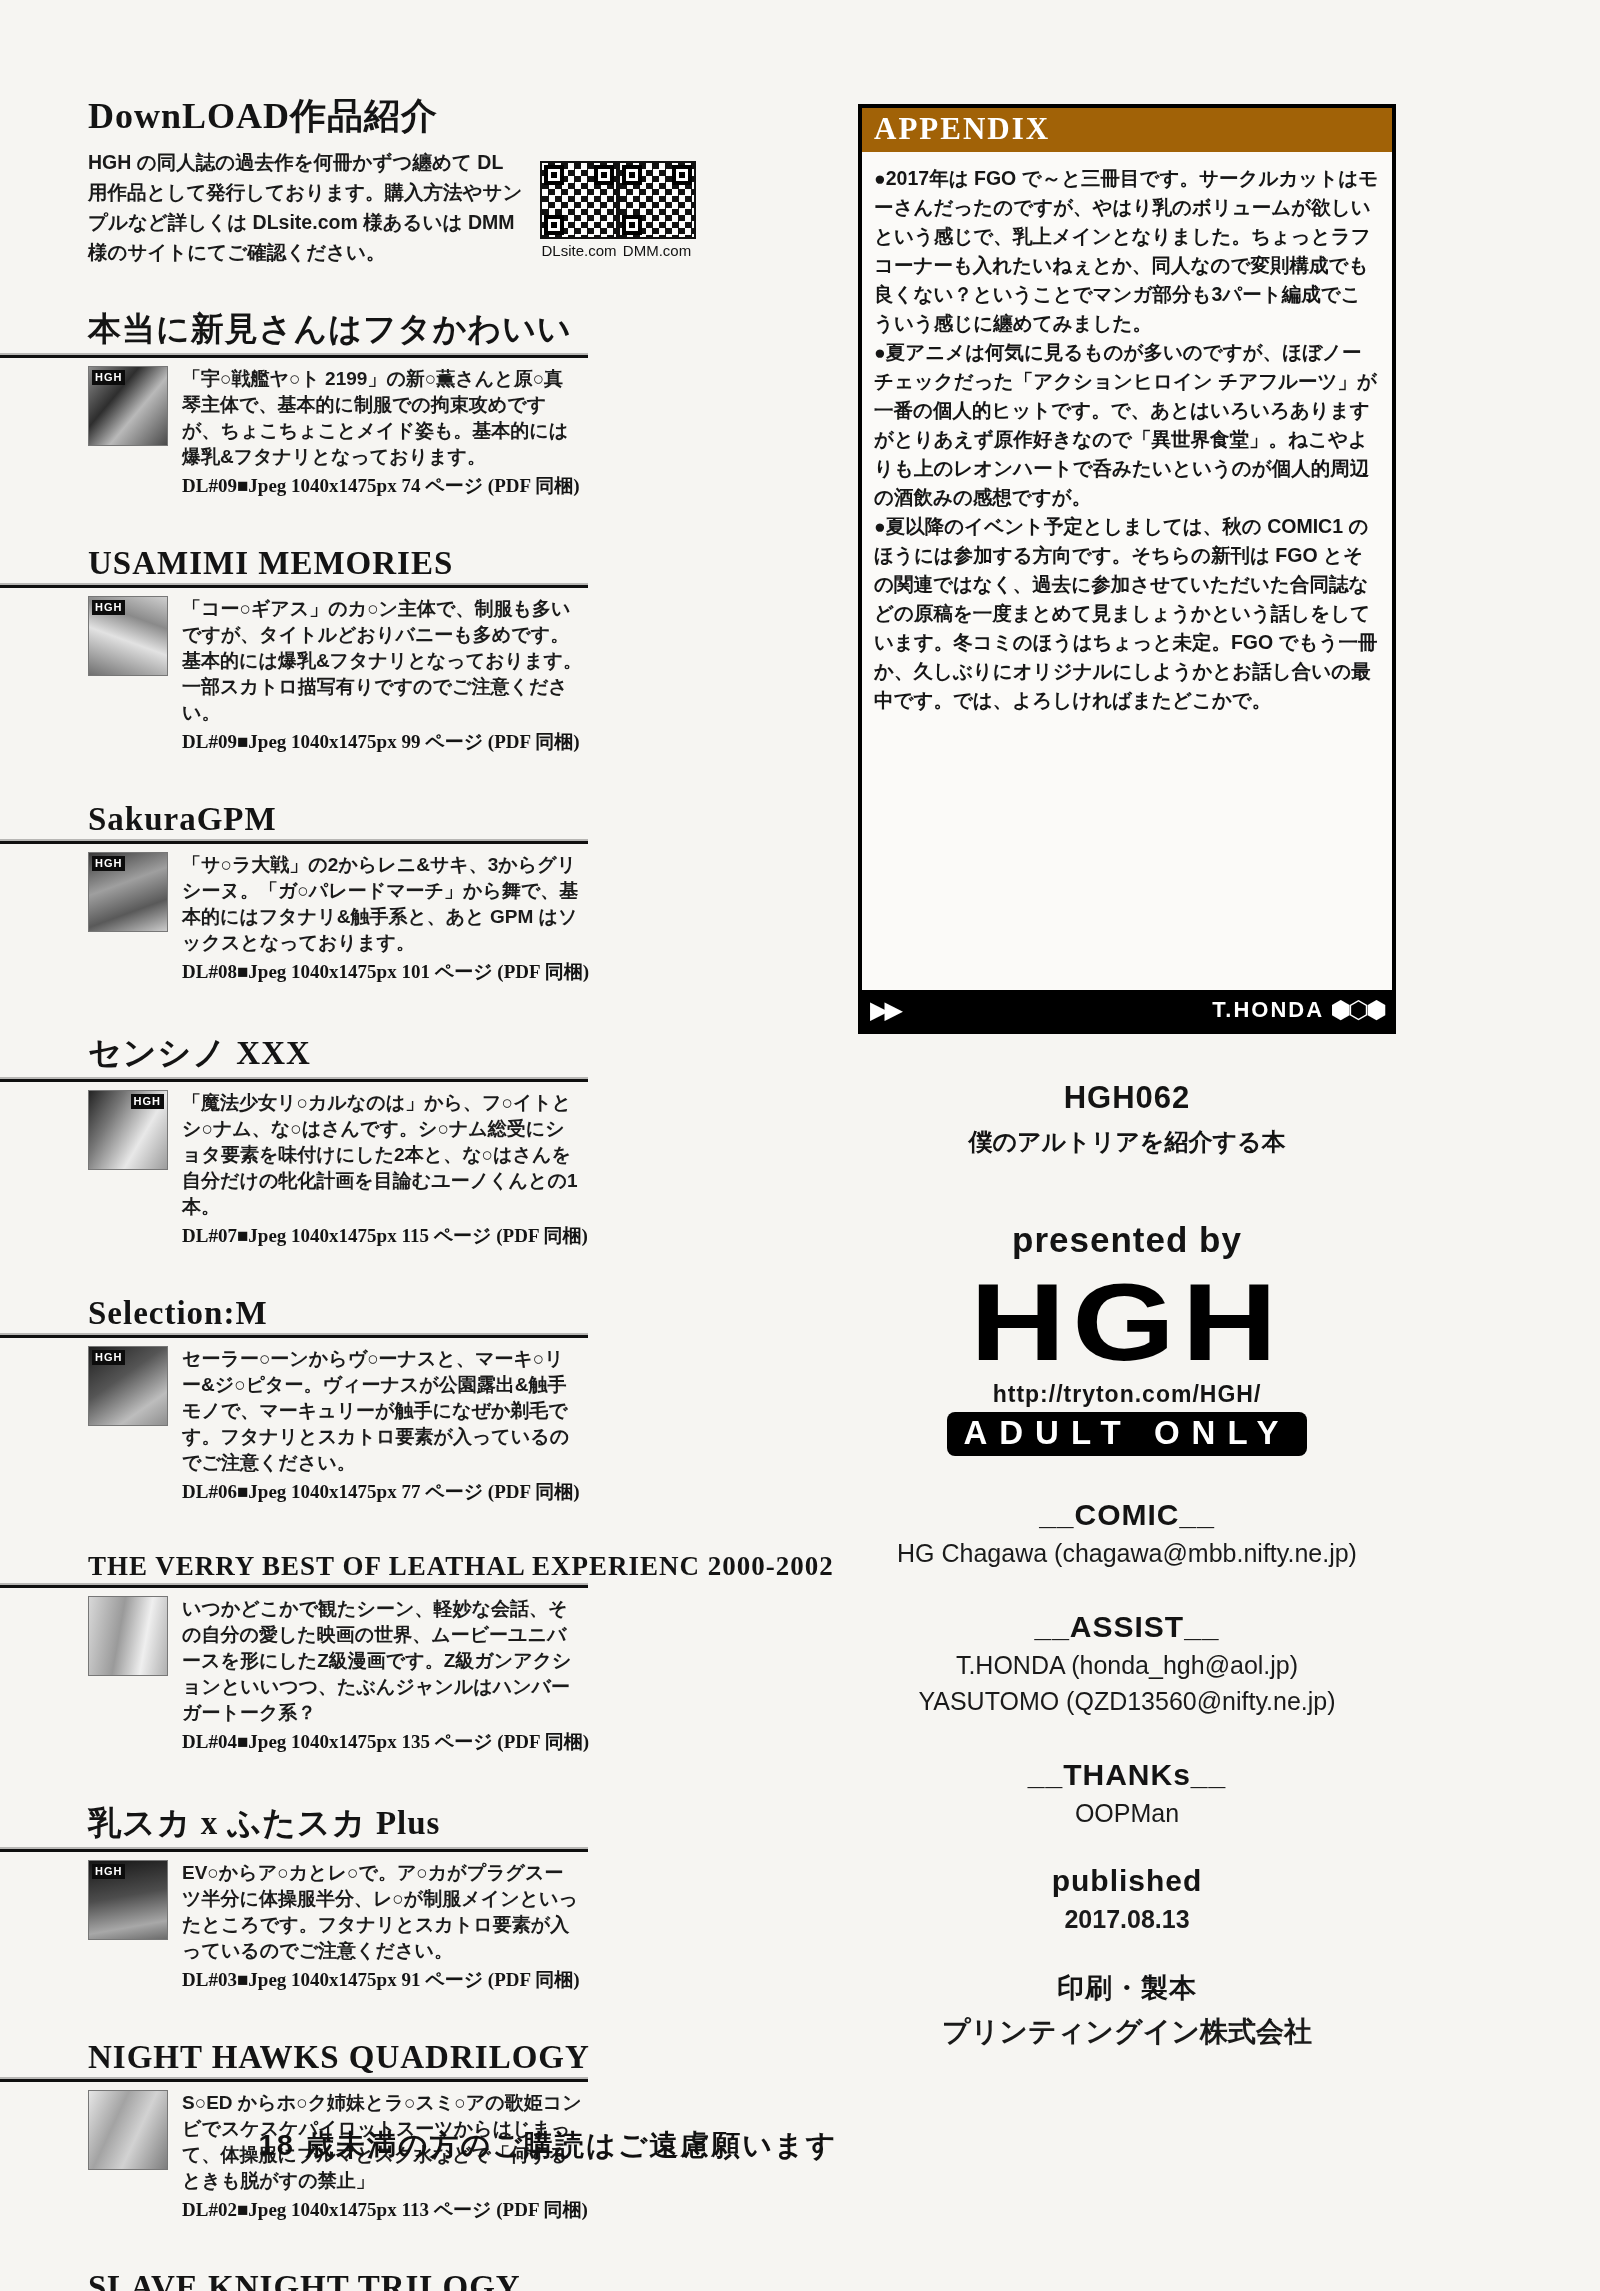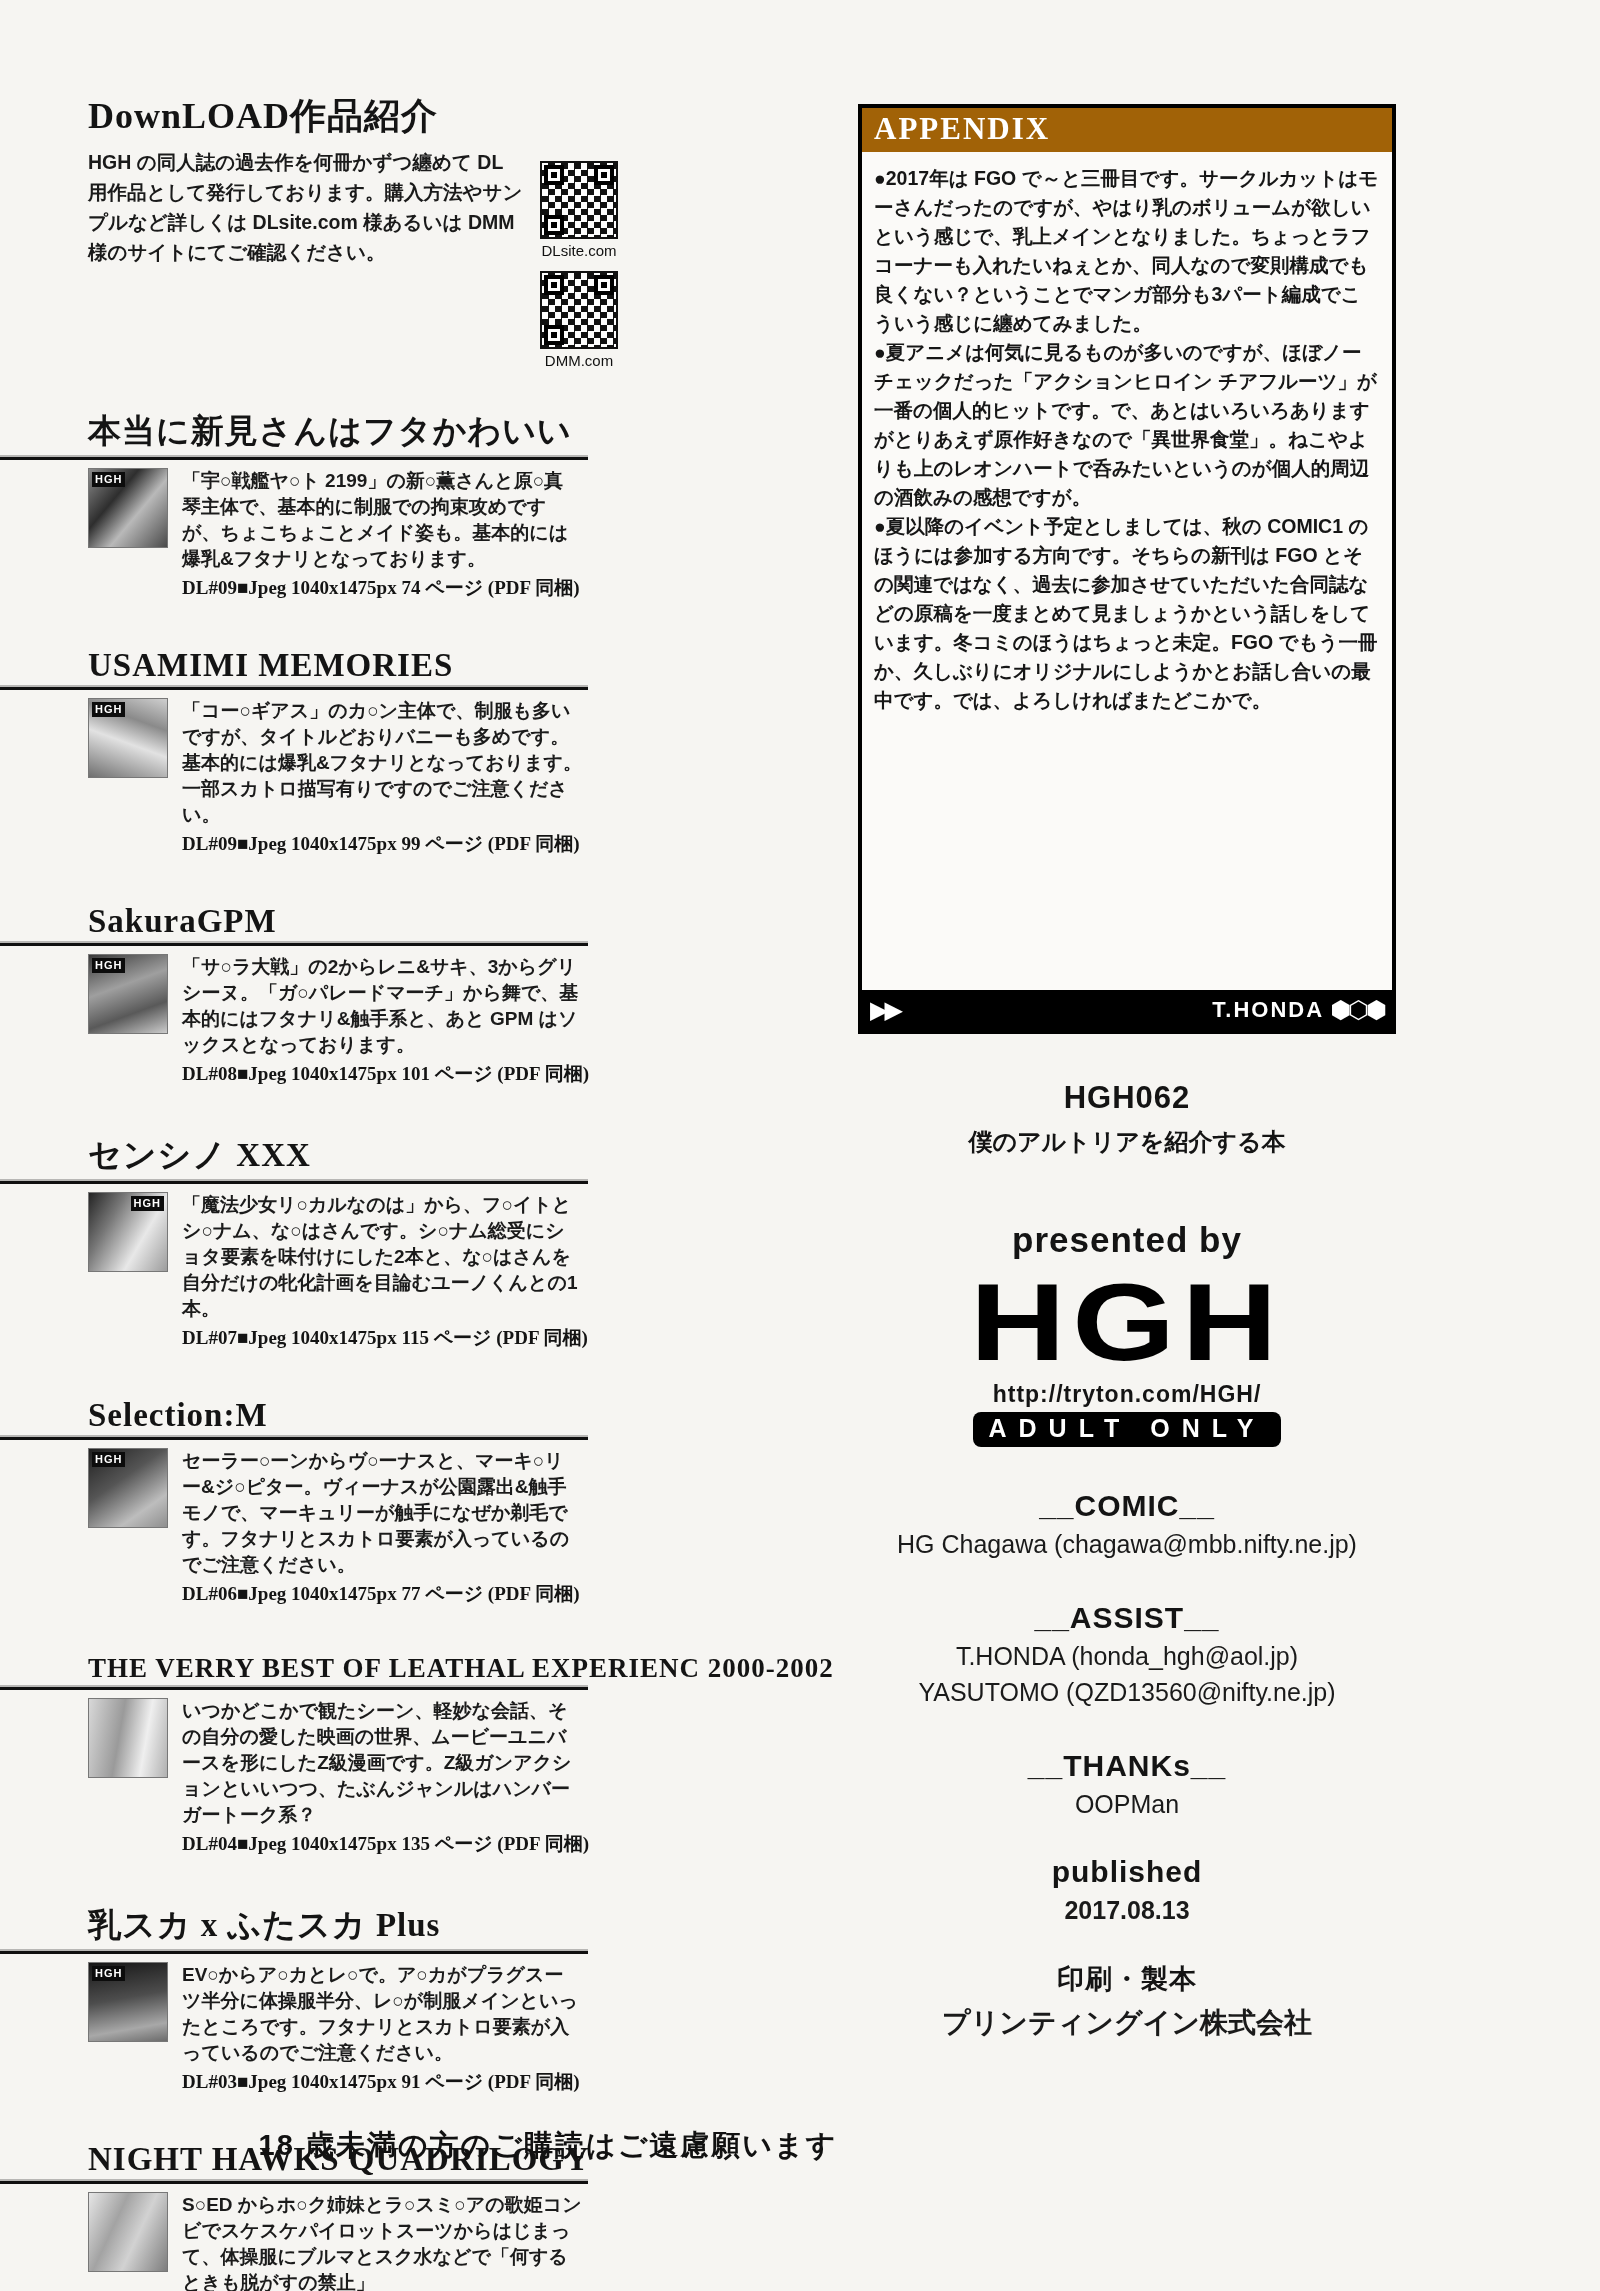--- a/index.html
+++ b/index.html
@@ -17,21 +17,21 @@
   .dl-header { padding-left:88px; }
   .dl-title {
     font-family:"Liberation Serif", serif;
     font-weight:bold; font-size:36px; letter-spacing:1px;
   }
   .dl-intro-row { display:flex; gap:14px; margin-top:6px; }
   .dl-intro {
     flex:0 0 438px;
     font-size:19.5px; line-height:30px; font-weight:bold; color:#1a1a1a;
   }
-  .qr-group { display:flex; gap:12px; margin-top:14px;flex-direction:column; }
+  .qr-group { display:flex; margin-top:14px; }
   .qr-block { text-align:center; }
   .qr {
     position:relative; width:78px; height:78px; border:2px solid #111;
     background:
       repeating-conic-gradient(#111 0% 25%, #fdfdfd 0% 50%);
     background-size:13px 13px;
   }
   .finder { position:absolute; width:20px; height:20px; background:#fff; border:4px solid #000; }
   .finder::before { content:""; position:absolute; left:3px; top:3px; width:6px; height:6px; background:#000; }
   .finder.tl { left:2px; top:2px; }
@@ -93,21 +93,21 @@
   .book-code { font-weight:bold; font-size:31px; letter-spacing:1px; }
   .book-title { font-size:24px; font-weight:bold; margin-top:10px; }
   .presented { font-weight:bold; font-size:35px; margin-top:62px; letter-spacing:1px; }
   .logo-hgh {
     font-weight:bold; font-size:118px; line-height:0.82; letter-spacing:6px;
     transform:scale(1.12,0.92); transform-origin:center top; margin-top:18px; color:#000;
   }
   .logo-url { font-weight:bold; font-size:23px; letter-spacing:1px; margin-top:6px; }
   .logo-adult {
     display:inline-block; background:#000; color:#fff; border-radius:8px;
-    font-weight:bold; font-size:25px; letter-spacing:12px; padding:2px 16px 4px; margin-top:4px;
+    font-weight:bold; font-size:33px; letter-spacing:12px; padding:2px 16px 4px; margin-top:4px;
   }
   .credit-group { margin-top:42px; }
   .credit-group.tight { margin-top:36px; }
   .credit-heading { font-weight:bold; font-size:30px; letter-spacing:1px; }
   .credit-line { font-size:25px; margin-top:7px; color:#1a1a1a; }
   .credit-line.strong { font-weight:bold; }
 
   .page-footer {
     position:absolute; top:2126px; left:0; width:1096px; text-align:center;
     font-weight:bold; font-size:29px; letter-spacing:2px; color:#111;

